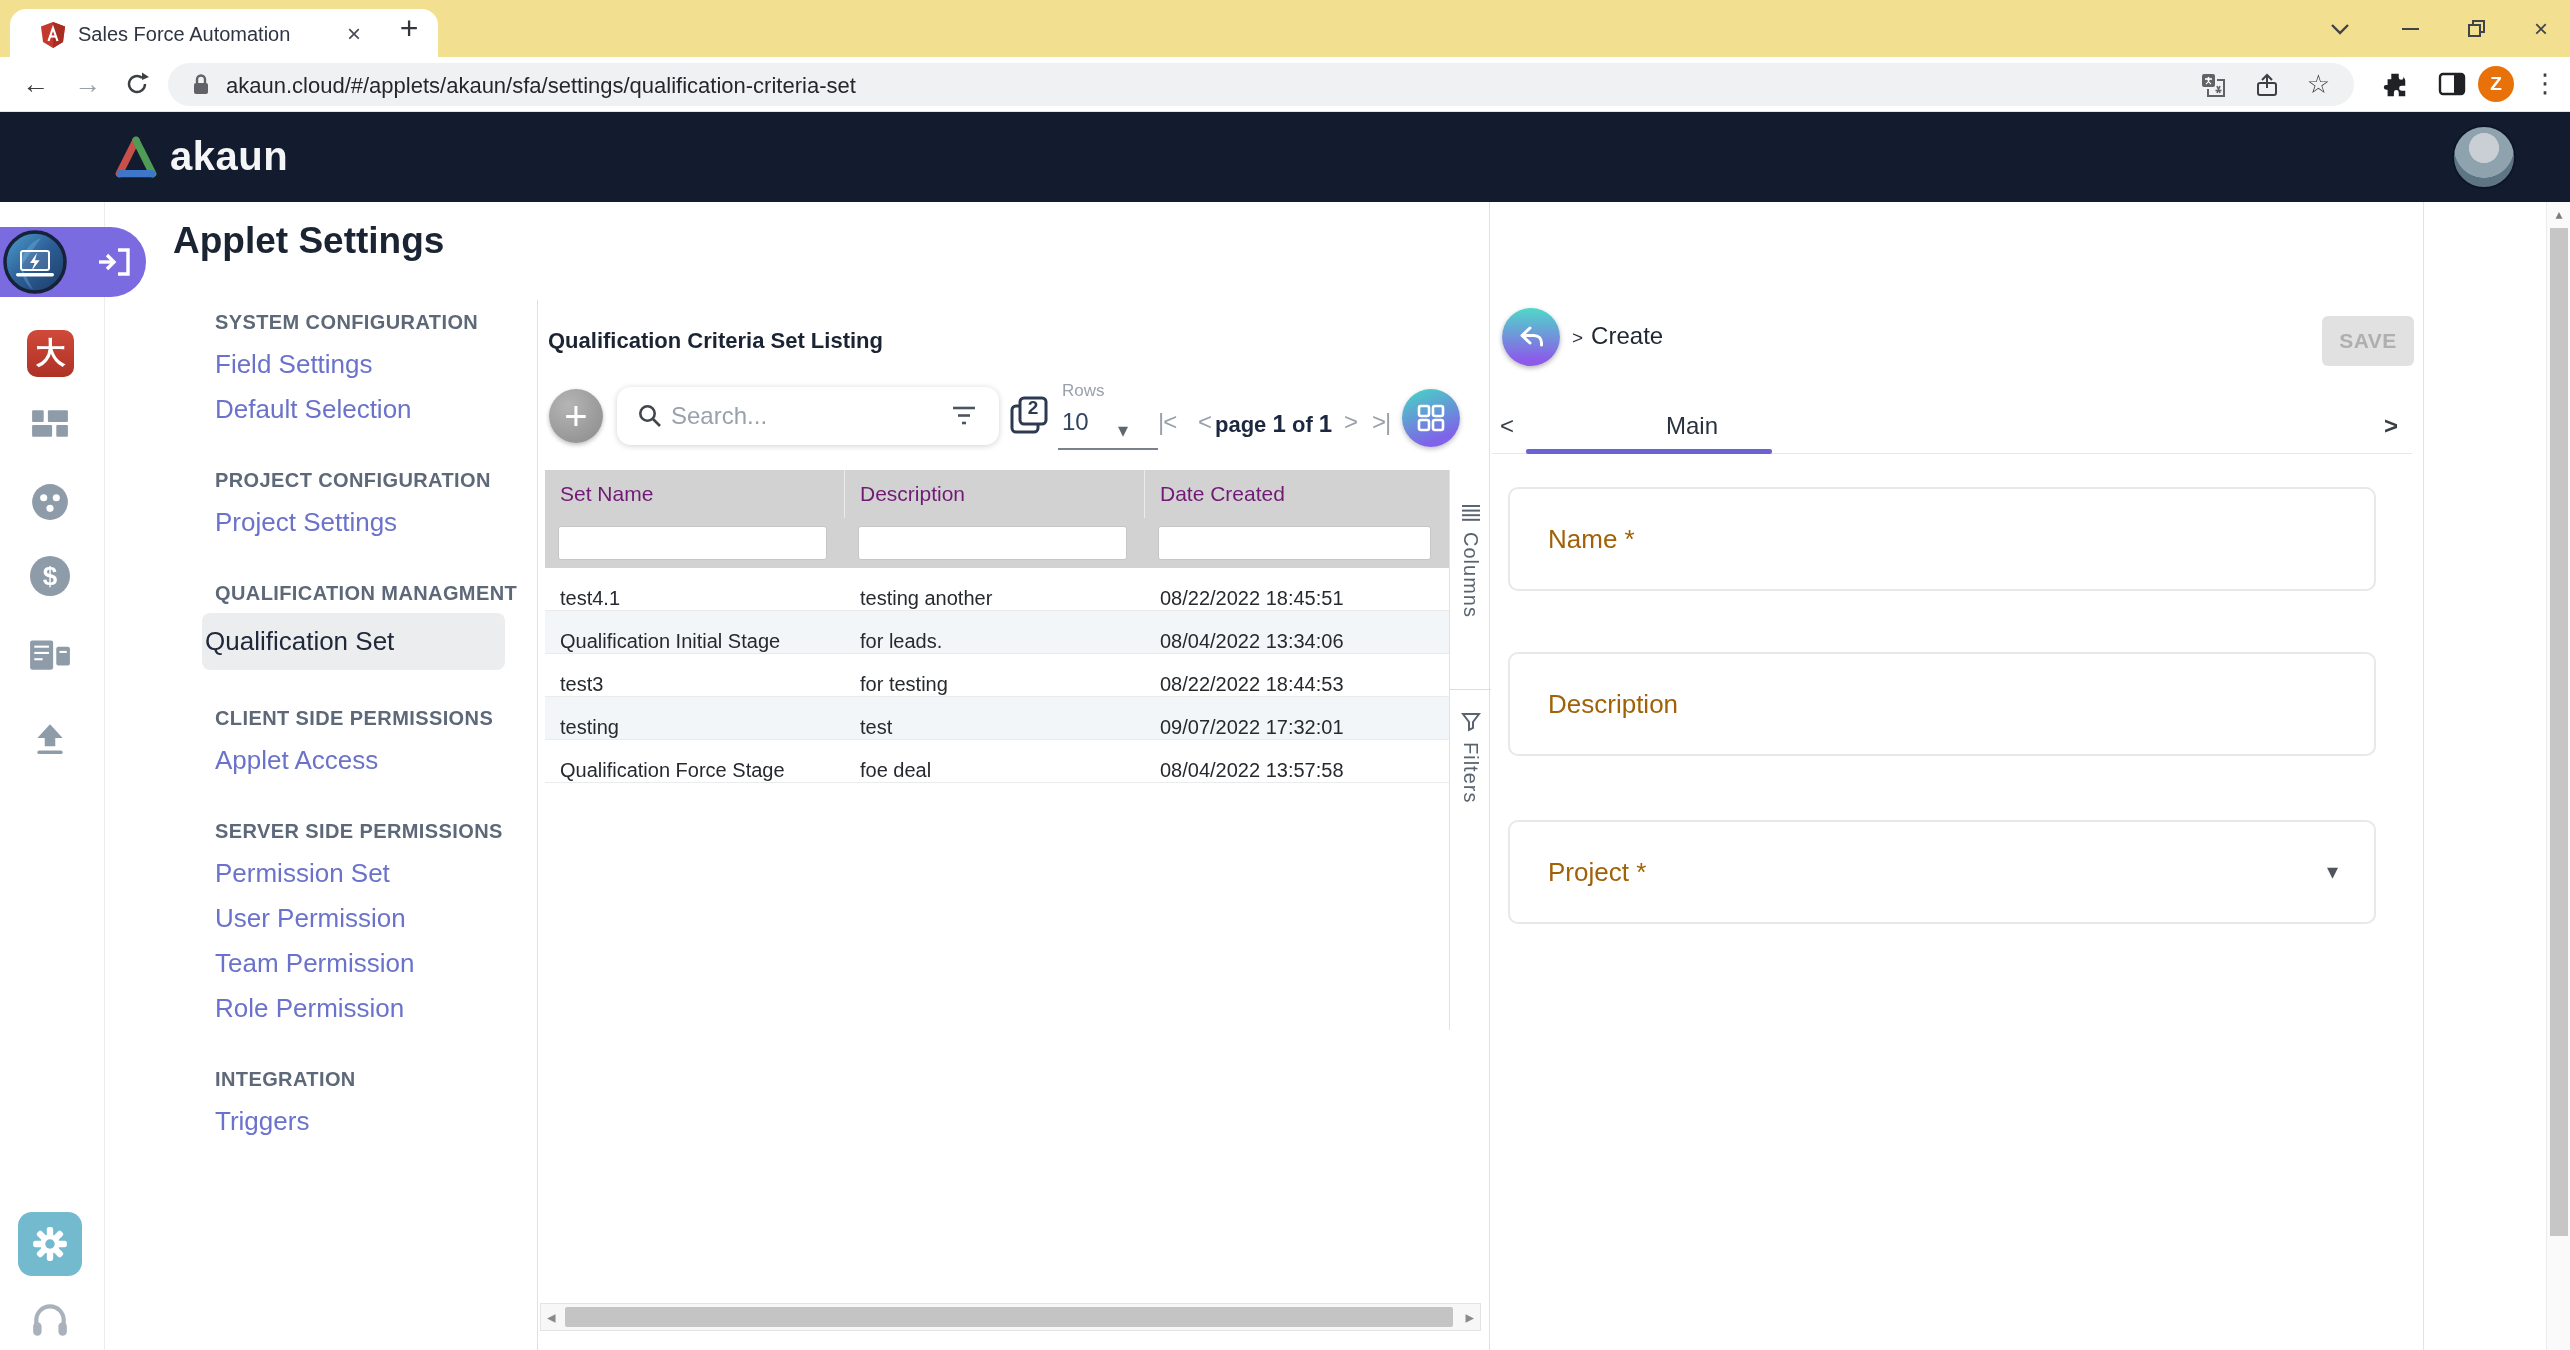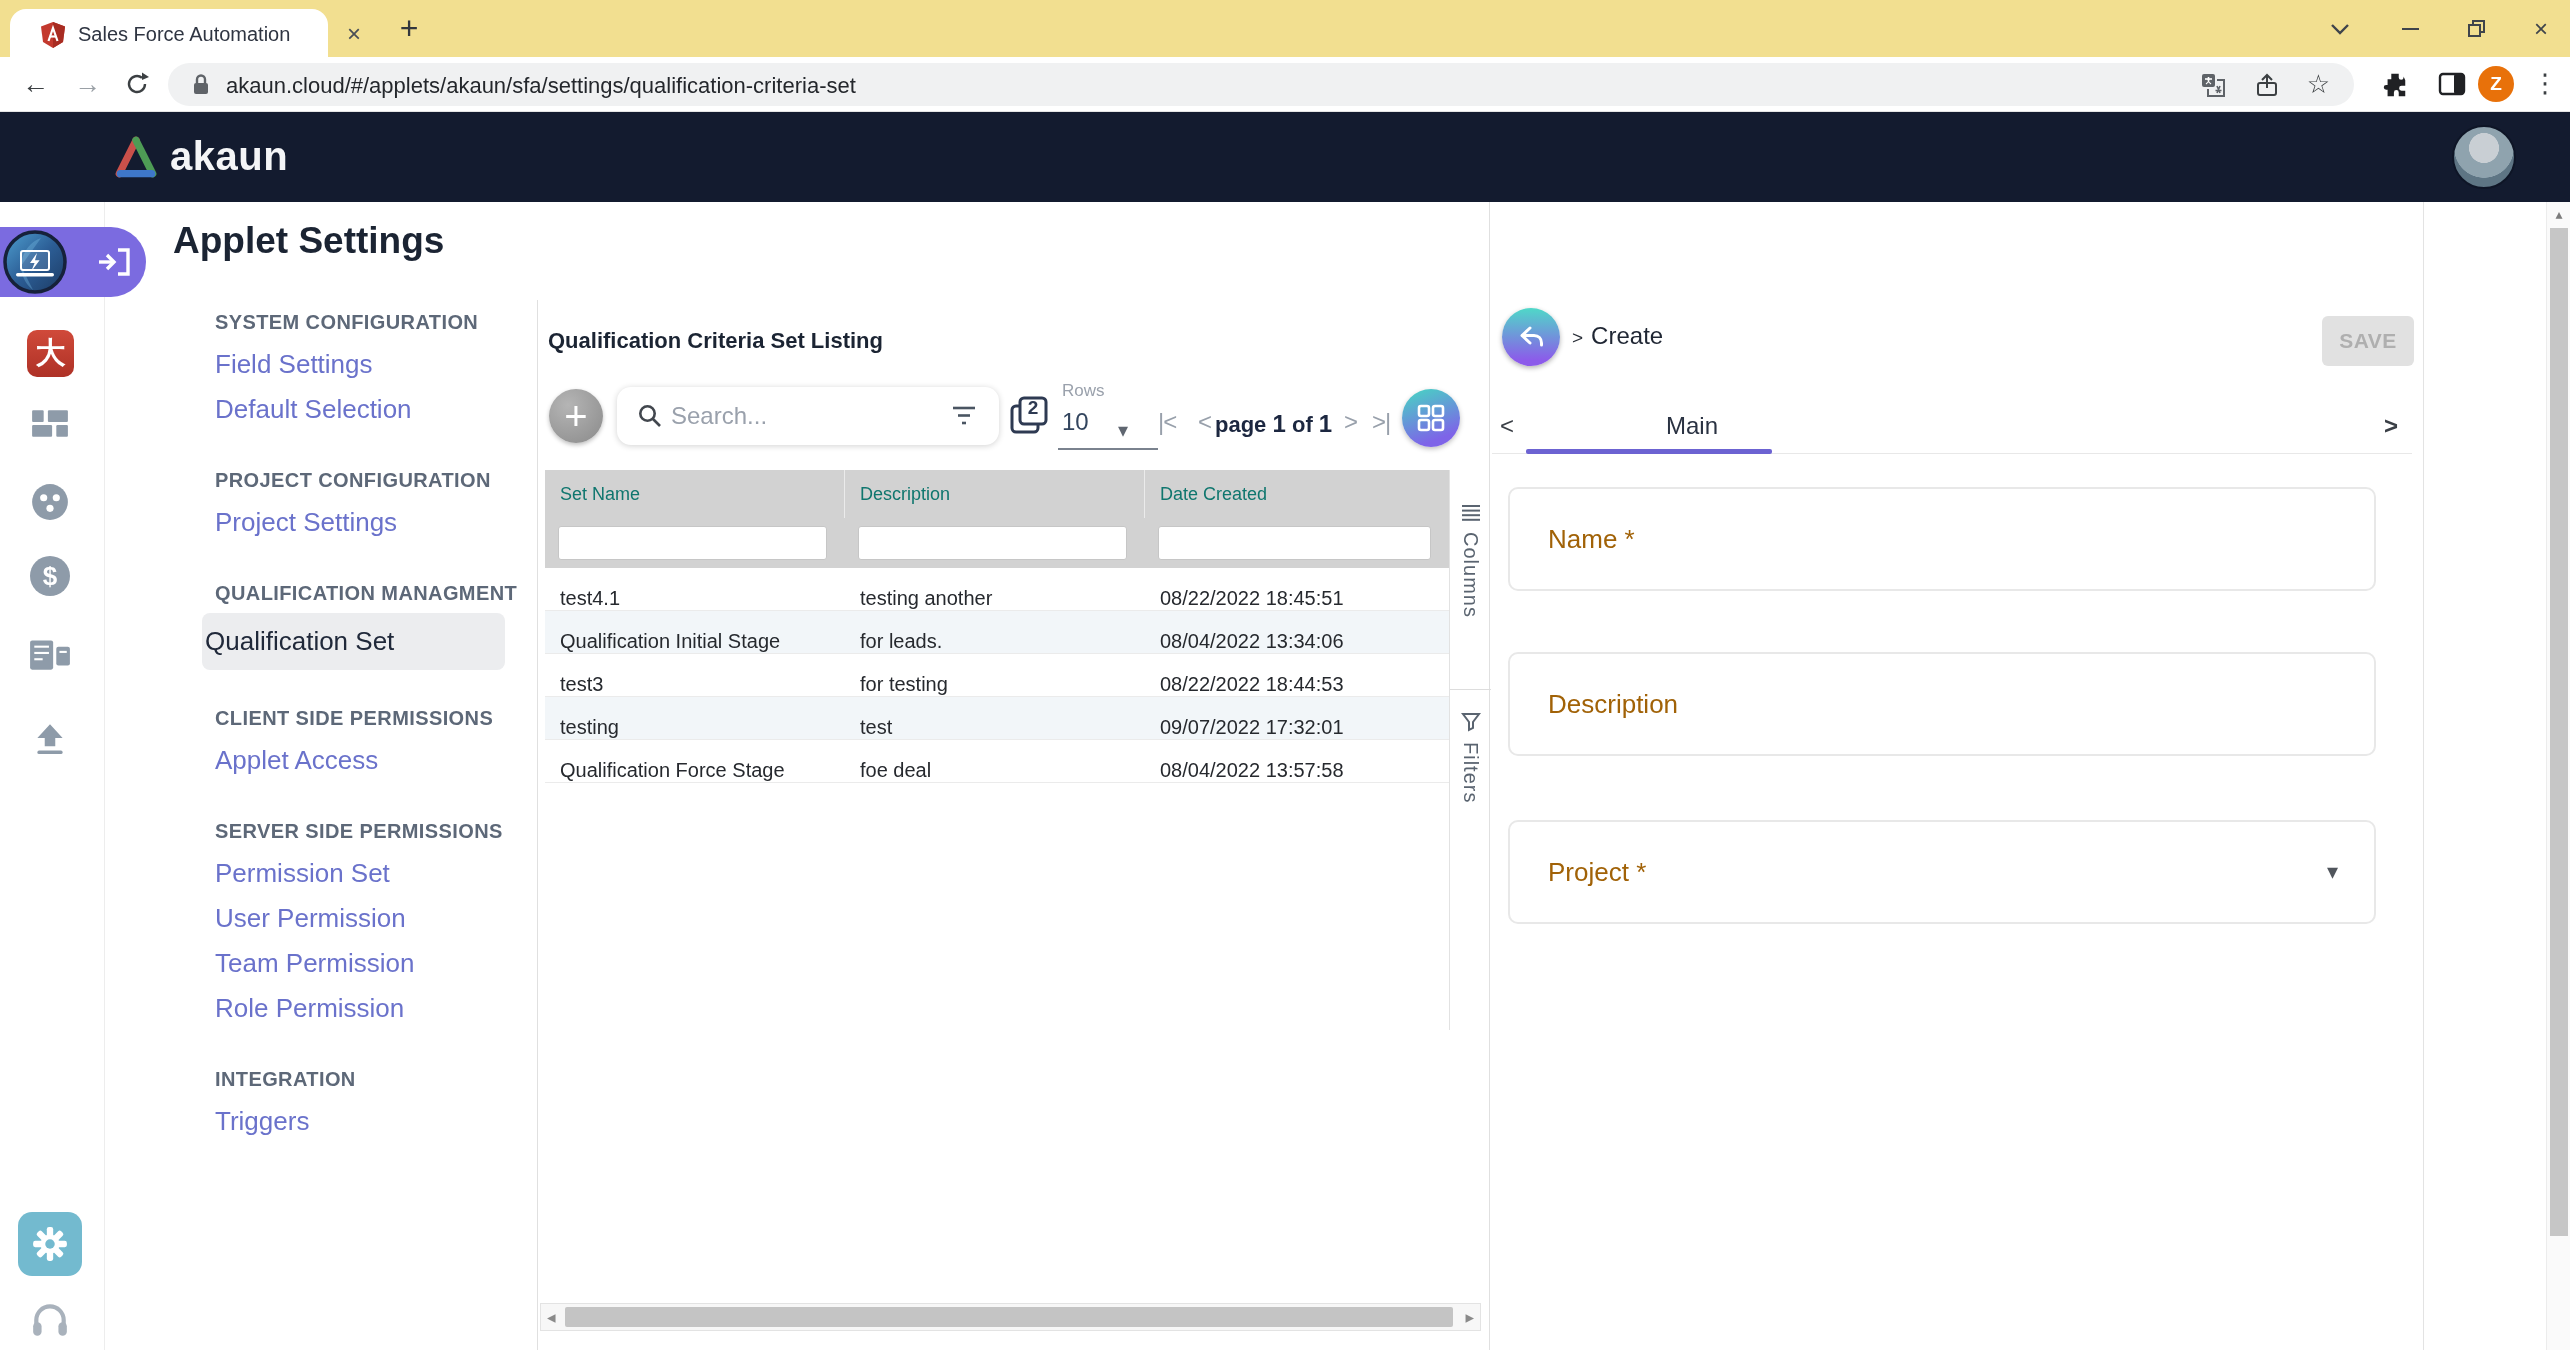--- a/index.html
+++ b/index.html
@@ -2,21 +2,21 @@
 <html><head>
 <meta charset="utf-8">
 <style>
   * { margin:0; padding:0; box-sizing:border-box; }
   html,body { background:#fff; }
   body { font-family:"Liberation Sans", sans-serif; }
   #stage { position:relative; width:2570px; height:1350px; overflow:hidden; background:#fff; }
 
   
   .tabstrip { position:absolute; left:0; top:0; width:2570px; height:57px; background:#F2DF90; }
-  .tab { position:absolute; left:10px; top:9px; width:318px; height:48px; background:#fff; border-radius:16px 16px 0 0; }
+  .tab { position:absolute; left:10px; top:9px; width:428px; height:48px; background:#fff; border-radius:16px 16px 0 0; }
   .tab-favicon { position:absolute; left:30px; top:12px; width:26px; height:28px; }
   .tab-title { position:absolute; left:68px; top:14px; font-size:20px; color:#2F3542; white-space:nowrap; }
   .tab-close { position:absolute; left:330px; top:11px; font-size:24px; color:#4A4F57; width:28px; text-align:center; }
   .newtab { position:absolute; left:392px; top:10px; font-size:32px; color:#33373D; width:34px; text-align:center; }
   .win-controls { position:absolute; right:0; top:0; height:57px; }
   .win-btn { position:absolute; top:14px; width:30px; height:30px; display:flex; align-items:center; justify-content:center; color:#3F444B; font-size:24px; }
   .wb-chev { right:215px; } .wb-min { right:145px; } .wb-rest { right:78px; } .wb-close { right:14px; }
   .minus-shape { width:17px; height:2px; background:#3F444B; }
 
   
@@ -85,21 +85,21 @@
   .pg-first { left:621px; } .pg-prev { left:661px; } .pg-next { left:807px; } .pg-last { left:835px; }
   .pg-text { position:absolute; left:678px; top:208px; font-size:22px; color:#1C2740; font-weight:600; }
   .pg-text b { font-size:24px; }
   .grid-btn { position:absolute; left:865px; top:187px; width:58px; height:58px; border-radius:50%;
     background:linear-gradient(160deg,#45D8C2 0%,#7E64E8 80%); display:flex; align-items:center; justify-content:center; box-shadow:0 2px 5px rgba(0,0,0,0.25); }
 
   .tablewrap { position:absolute; left:8px; top:268px; width:904px; }
   .thead, .tfilter { display:flex; background:#D2D2D2; }
   .thead { height:48px; align-items:center; }
   .tfilter { height:50px; align-items:center; }
-  .th { font-size:18px; color:#0f766e; padding-left:15px; }
+  .th { font-size:21px; color:#701a75; padding-left:15px; }
   .c1 { width:300px; } .c2 { width:300px; } .c3 { width:304px; }
   .th.c1, .th.c2 { border-right:1px solid rgba(255,255,255,0.55); height:100%; display:flex; align-items:center; }
   .tfilter .fcell { padding:0 18px 0 13px; }
   .tfilter input { width:100%; height:34px; border:1px solid #C6C6C6; border-radius:3px; background:#fff; outline:none; font-size:20px; padding:0 8px; font-family:"Liberation Sans",sans-serif; }
   .trow { display:flex; height:43px; align-items:flex-end; border-bottom:1px solid #EBEBEB; background:#fff; }
   .trow.stripe { background:#F2F6F9; }
   .td { font-size:20px; color:#26292E; padding-left:15px; overflow:hidden; white-space:nowrap; }
 
   .hscroll { position:absolute; left:3px; top:1101px; width:941px; height:28px; background:#F7F7F7; border:1px solid #E3E3E3; }
   .hs-arrow { position:absolute; top:3px; font-size:17px; color:#8A8A8A; }

